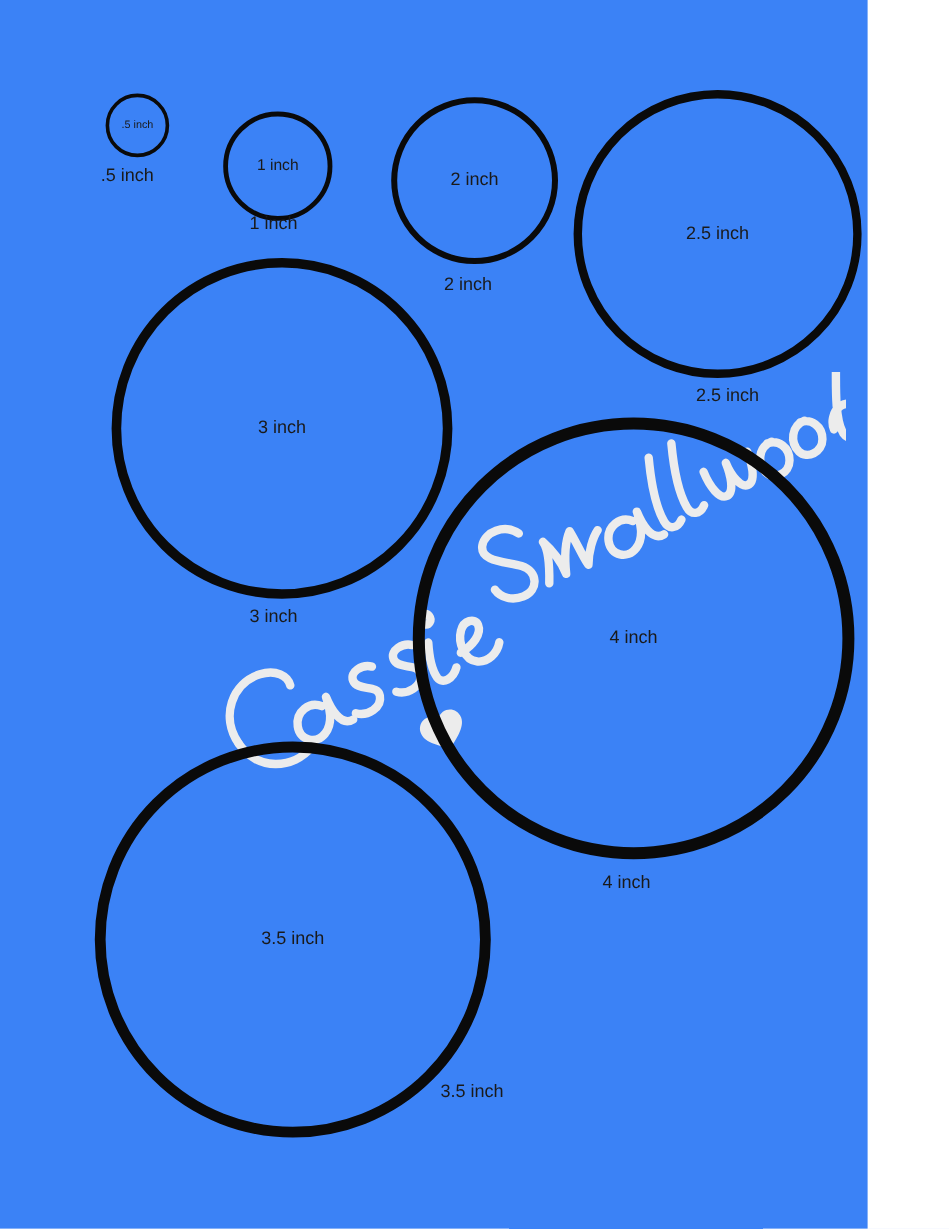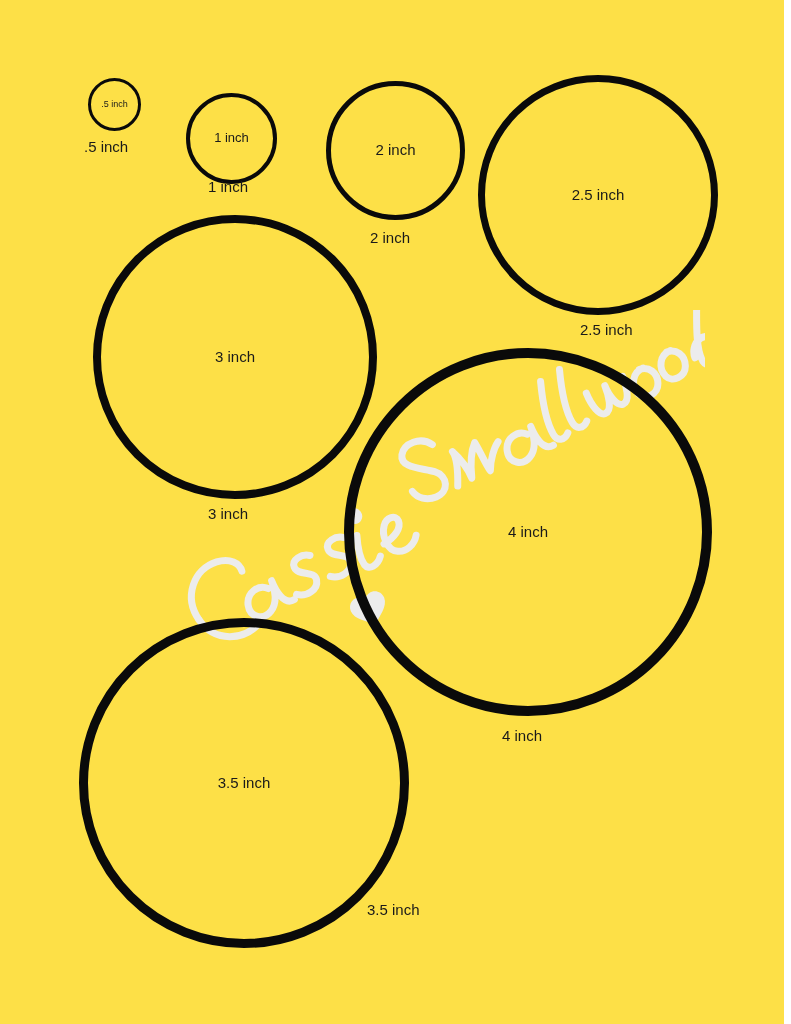--- a/index.html
+++ b/index.html
@@ -5,23 +5,23 @@
   html, body {
     margin: 0;
     padding: 0;
     background: #ffffff;
   }
   body {
     font-family: "Liberation Sans", sans-serif;
   }
   #page {
     position: relative;
-    width: 784px;
+    width: 723px;
     height: 1024px;
-    background: #fde047;
+    background: #3b82f6;
     overflow: hidden;
   }
   .circle {
     position: absolute;
     box-sizing: border-box;
     border-style: solid;
     border-color: #0a0a0a;
     border-radius: 50%;
     background: transparent;
     display: flex;

